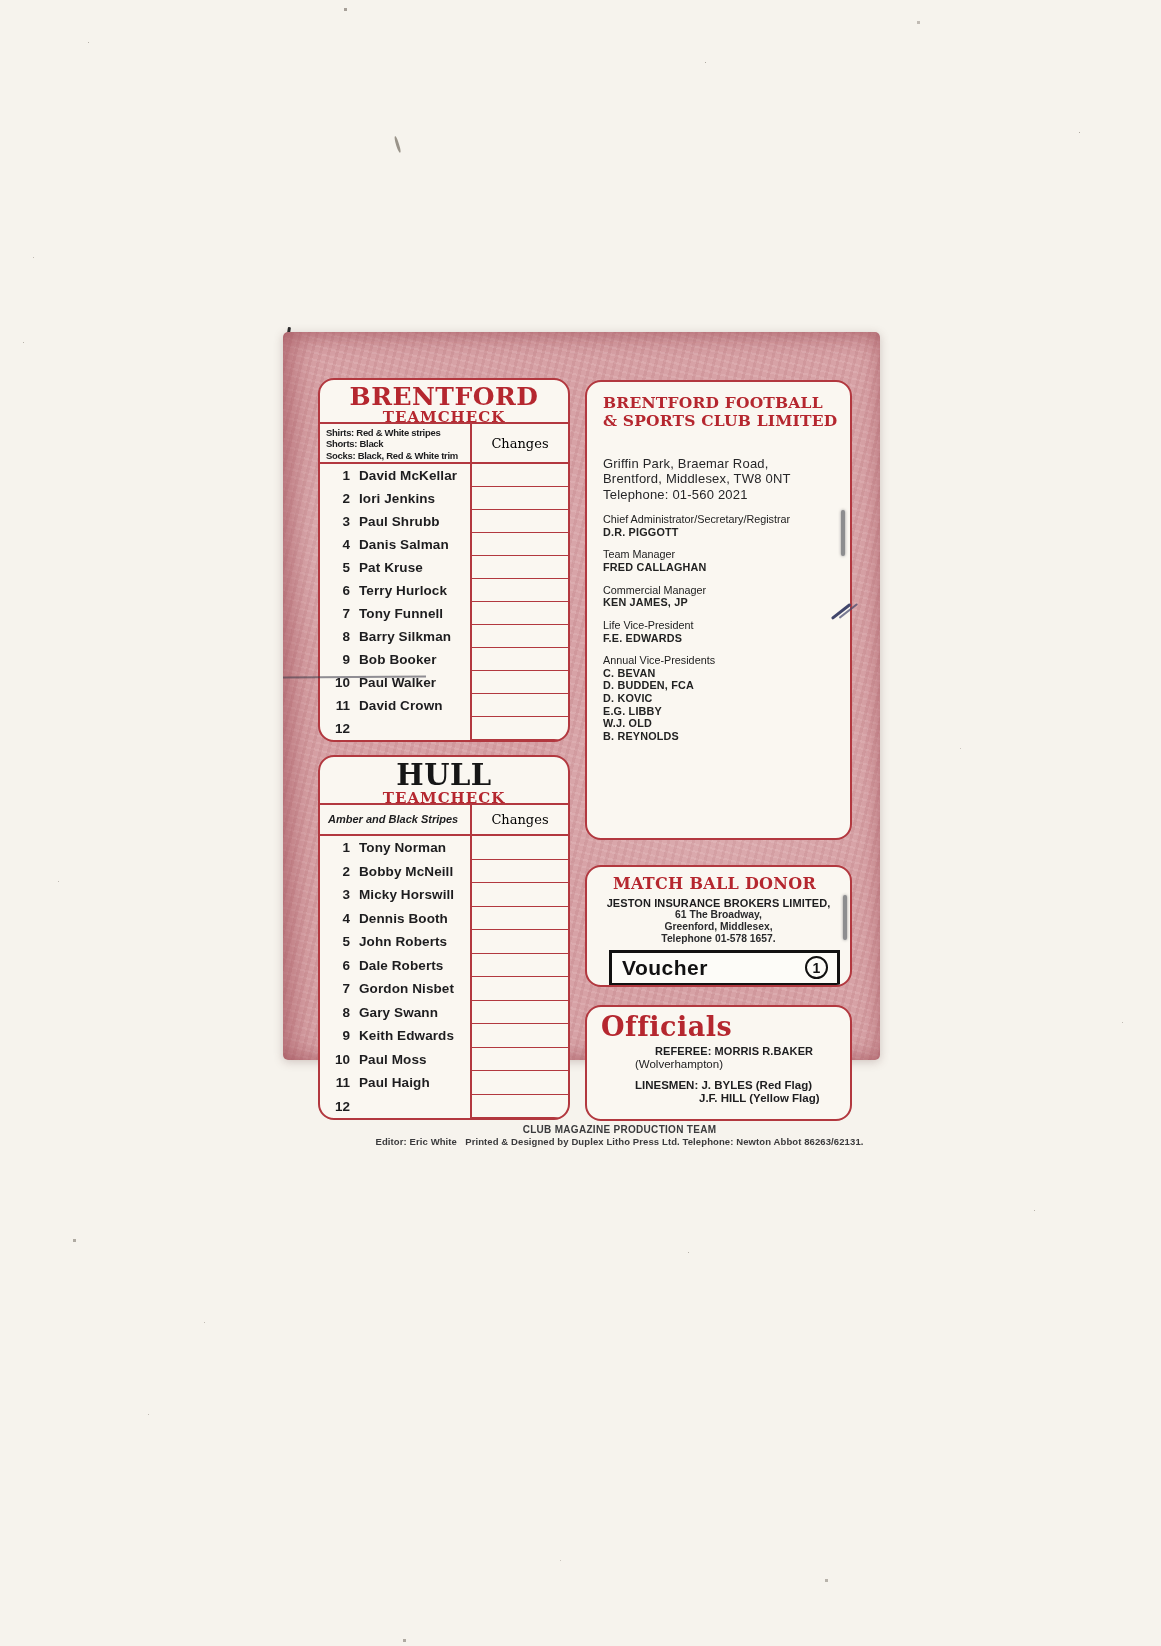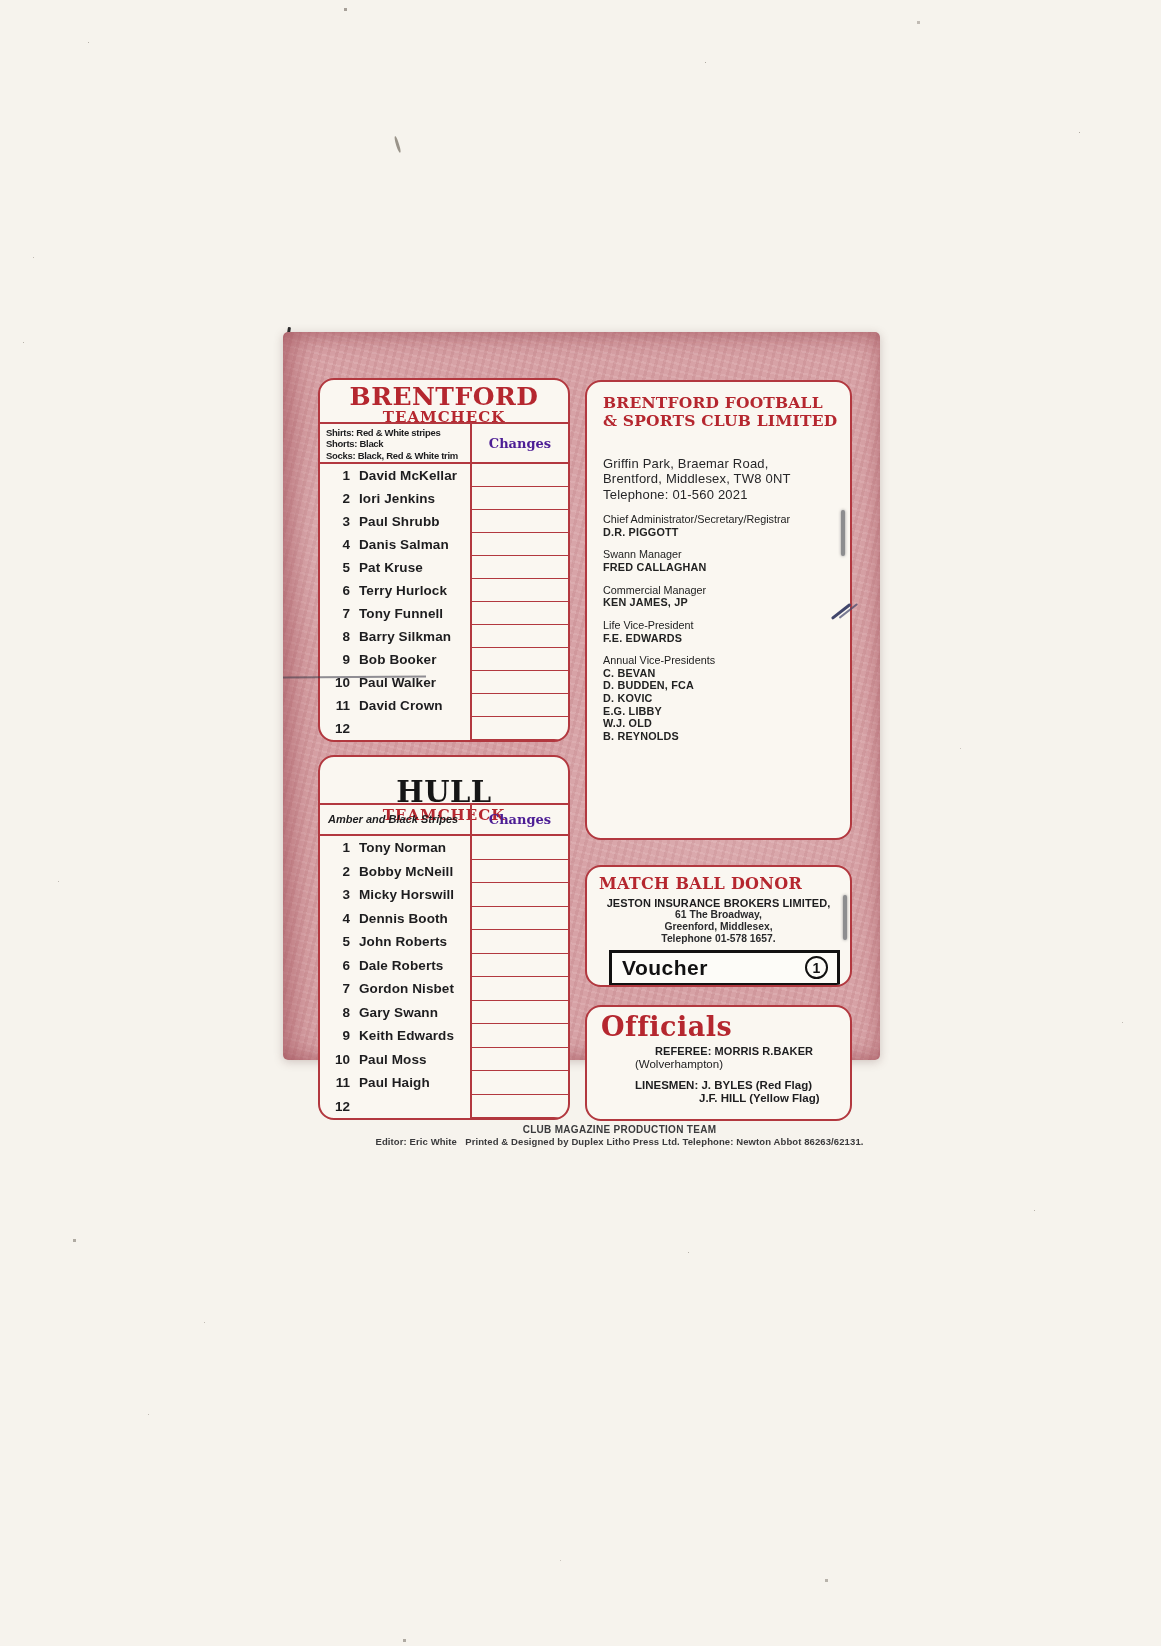--- a/index.html
+++ b/index.html
@@ -57,32 +57,32 @@
 
   .serif{font-family:"DejaVu Serif","Liberation Serif",serif;}
   .red{color:#b5272f;}
 
   
   .tc-title{text-align:center;border-bottom:2px solid #b2383f;padding-top:4px;box-sizing:border-box;}
   #box-brentford .tc-title{height:44px;}
   #box-hull .tc-title{height:48px;}
   .tc-h1{font-weight:bold;letter-spacing:.5px;line-height:1.0;}
   #box-brentford .tc-h1{font-size:25px;}
-  #box-hull .tc-h1{font-size:29px;color:#161616;margin-top:17px;}
+  #box-hull .tc-h1{font-size:29px;color:#161616;}
   .tc-h2{font-weight:bold;font-size:15px;margin-top:-1px;letter-spacing:1px;}
   .tc-body{display:flex;align-items:stretch;}
   #box-brentford .tc-body{height:316px;}
   #box-hull .tc-body{height:313px;}
   .tc-left{flex:1;min-width:0;}
   .tc-right{width:98px;border-left:2px solid #b2383f;box-sizing:border-box;display:flex;flex-direction:column;}
   .tc-kit{border-bottom:2px solid #b2383f;box-sizing:border-box;}
   #box-brentford .tc-kit{height:40px;padding:3px 0 0 6px;font-size:9.5px;font-weight:bold;line-height:1.2;letter-spacing:-.3px;white-space:nowrap;}
   #box-hull .tc-kit{height:31px;padding:8px 0 0 8px;font-size:11px;font-weight:bold;font-style:italic;}
   .tc-chead{border-bottom:2px solid #b2383f;box-sizing:border-box;text-align:center;
-    font-family:"DejaVu Serif","Liberation Serif",serif;font-weight:bold;font-size:13px;color:#4c1d95;}
+    font-family:"DejaVu Serif","Liberation Serif",serif;font-weight:normal;font-size:13px;color:#000000;}
   #box-brentford .tc-chead{height:40px;padding-top:12px;}
   #box-hull .tc-chead{height:31px;padding-top:7px;}
   .prow{display:flex;align-items:center;}
   #box-brentford .prow{height:23px;}
   #box-hull .prow{height:23.5px;}
   .pnum{width:30px;text-align:right;font-weight:bold;font-size:13.5px;}
   .pname{margin-left:9px;font-weight:bold;font-size:13.5px;letter-spacing:.1px;white-space:nowrap;}
   .chg{border-bottom:1.5px solid #b2383f;box-sizing:border-box;}
   #box-brentford .chg{height:23px;}
   #box-hull .chg{height:23.5px;}
@@ -90,21 +90,21 @@
   
   #box-club{padding:12px 10px 0 16px;}
   .club-title{font-weight:bold;font-size:15.5px;line-height:1.18;letter-spacing:.2px;}
   .club-address{margin-top:25px;font-size:13px;line-height:1.22;color:#262628;letter-spacing:.2px;}
   .club-sec{margin-top:10px;font-size:10.8px;line-height:1.17;color:#222;}
   .club-sec .hd{font-weight:normal;}
   .club-sec .nm{font-weight:bold;letter-spacing:.2px;}
 
   
   #box-match{padding:7px 0 0 0;}
-  .mb-title{font-weight:bold;font-size:16px;letter-spacing:.3px;padding-left:12px;}
+  .mb-title{font-weight:bold;font-size:16px;letter-spacing:.3px;padding-left:26px;}
   .mb-sponsor{margin-top:4px;text-align:center;font-weight:bold;font-size:11px;letter-spacing:.1px;}
   .mb-addr{text-align:center;font-weight:bold;font-size:10.3px;line-height:1.16;color:#2b2b2d;}
   .voucher{margin:5px 10px 0 22px;height:30px;border:3px solid #121212;background:#fdfcf8;
     display:flex;align-items:center;box-sizing:content-box;}
   .voucher-label{font-weight:bold;font-size:21px;letter-spacing:.5px;padding-left:10px;color:#111;}
   .voucher-circle{margin-left:auto;margin-right:9px;width:23px;height:23px;border:2.5px solid #111;
     border-radius:50%;display:flex;align-items:center;justify-content:center;
     font-weight:bold;font-size:14px;color:#111;box-sizing:border-box;}
 
   
@@ -305,21 +305,21 @@
     <div class="club-address">
       <div>Griffin Park, Braemar Road,</div>
       <div>Brentford, Middlesex, TW8 0NT</div>
       <div>Telephone: 01-560 2021</div>
     </div>
     <div class="club-sec">
       <div class="hd">Chief Administrator/Secretary/Registrar</div>
       <div class="nm">D.R. PIGGOTT</div>
     </div>
     <div class="club-sec">
-      <div class="hd">Swann Manager</div>
+      <div class="hd">Team Manager</div>
       <div class="nm">FRED CALLAGHAN</div>
     </div>
     <div class="club-sec">
       <div class="hd">Commercial Manager</div>
       <div class="nm">KEN JAMES, JP</div>
     </div>
     <div class="club-sec">
       <div class="hd">Life Vice-President</div>
       <div class="nm">F.E. EDWARDS</div>
     </div>

